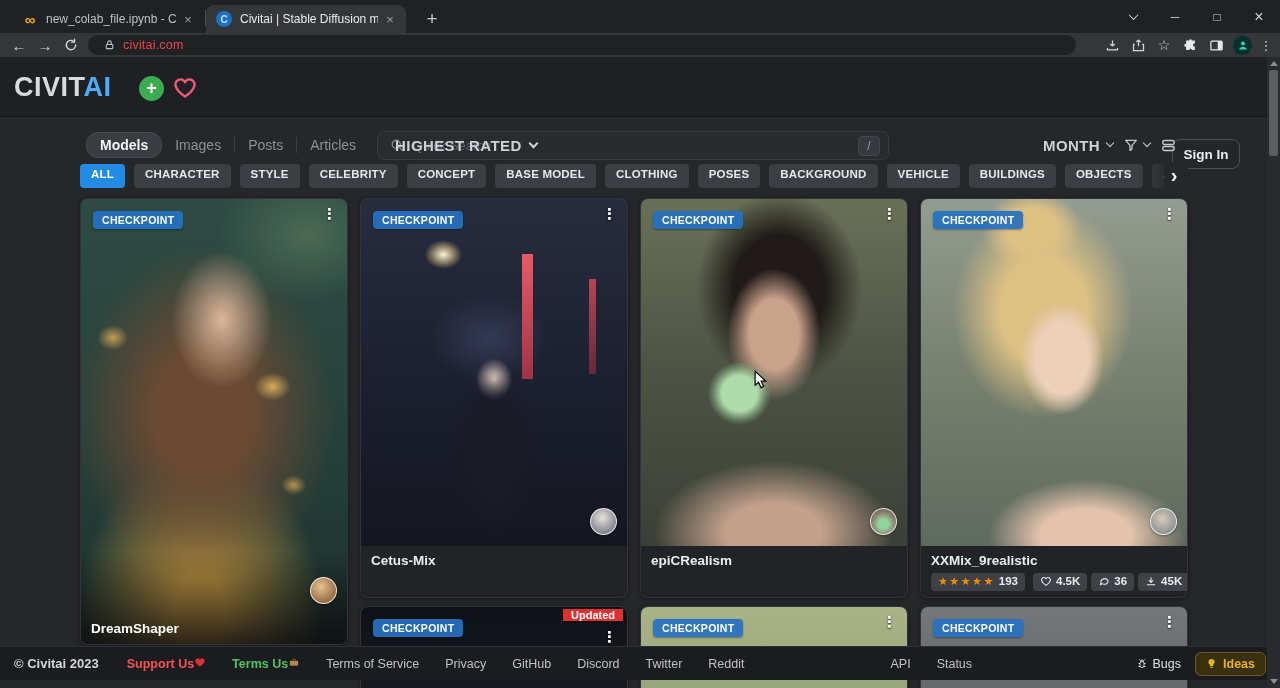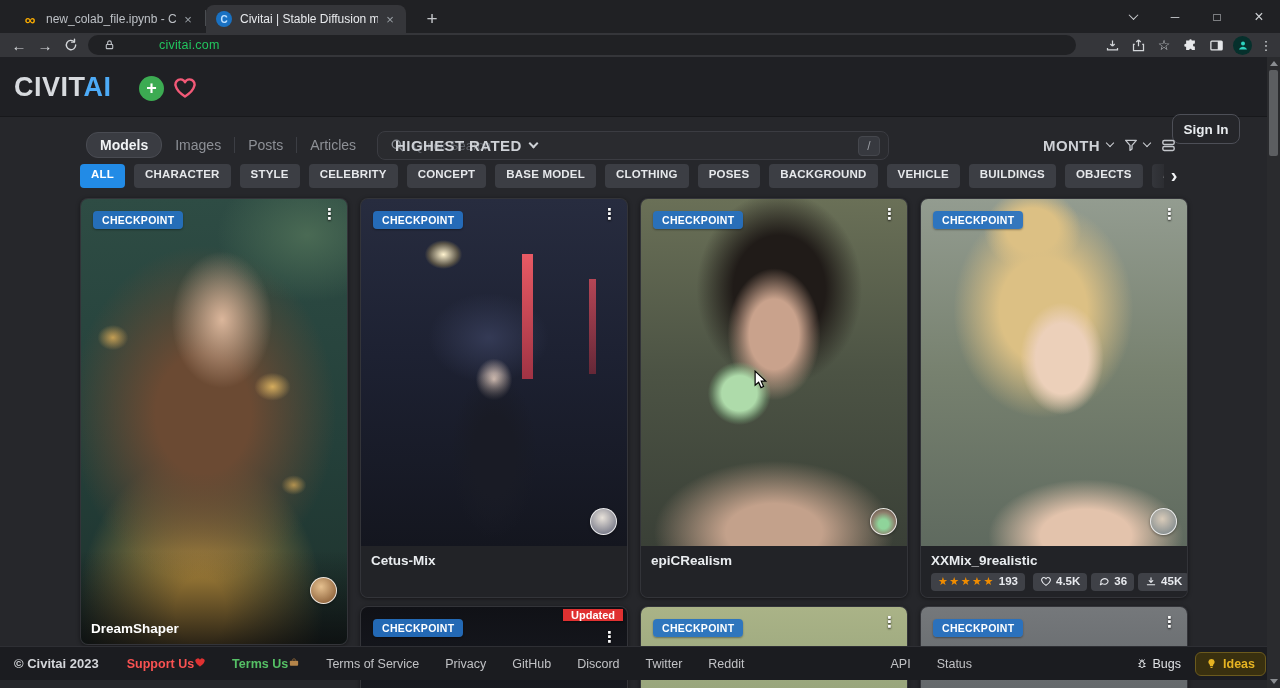--- a/index.html
+++ b/index.html
@@ -35,21 +35,21 @@
          border-bottom:1.6px solid #cdd0d3; transform:rotate(45deg) translate(-1px,-1px); }
 
   .toolbar { position:absolute; left:0; top:33px; width:1280px; height:24px; background:#35363a;
              display:flex; align-items:center; }
   .nav-glyph { width:26px; text-align:center; color:#d6d9dc; font-size:15px; }
   .nav-glyph.first { margin-left:6px; }
   .tb-icon { width:26px; display:flex; justify-content:center; color:#d3d6d9; }
   .urlbar { position:absolute; left:88px; top:2px; width:988px; height:20px; background:#202124;
             border-radius:11px; display:flex; align-items:center; padding:0 12px; }
   .urlbar .lock { margin:0 8px 0 4px; display:flex; }
-  .url-text { font-size:12.5px; color:#22c55e; letter-spacing:.2px;margin-left:36px; }
+  .url-text { font-size:12.5px; color:#ef4444; letter-spacing:.2px; }
   .tb-right { position:absolute; right:4px; top:0; height:24px; display:flex; align-items:center; }
   .bookmark-star { font-size:14px; color:#cfd2d6; }
   .profile-chip { width:19px; height:19px; border-radius:50%; background:#06302c;
                   display:flex; align-items:center; justify-content:center; margin:0 4px; }
   .kebab-v { font-size:13px; color:#d3d6d9; width:20px; text-align:center; letter-spacing:0; }
 
   
   .site-header { position:absolute; left:0; top:57px; width:1280px; height:60px; background:#1f2024;
                  border-bottom:1px solid #17181b; }
   .logo { position:absolute; left:14px; top:15px; font-size:27px; font-weight:900; letter-spacing:.5px;
@@ -60,21 +60,21 @@
            display:flex; align-items:center; justify-content:center; }
   .hheart { position:absolute; left:172px; top:19px; display:flex; }
   .searchbar { position:absolute; left:377px; top:74px; width:512px; height:29px; background:#2a2b2f;
                border:1px solid #3b3c42; border-radius:8px; display:flex; align-items:center; padding:0 8px; }
   .searchbar svg { margin:0 8px 0 4px; }
   .searchbar input { flex:1; background:transparent; border:none; outline:none; color:#e8eaed;
                      font-size:13px; font-family:inherit; }
   .searchbar input::placeholder { color:#5e626a; }
   .slash-key { width:22px; height:20px; background:#37393f; border:1px solid #45474d; border-radius:4px;
                color:#9a9da3; font-size:12px; display:flex; align-items:center; justify-content:center; }
-  .signin { position:absolute; left:1172px; top:57px; width:68px; height:30px; background:#25262a;
+  .signin { position:absolute; left:1172px; top:82px; width:68px; height:30px; background:#25262a;
             border:1px solid #4d4f57; border-radius:8px; color:#e9ecef; font-size:13.5px; font-weight:600;
             display:flex; align-items:center; justify-content:center; }
 
   
   .nav-row { position:absolute; left:86px; top:131px; height:28px; display:flex; align-items:center; }
   .seg { display:flex; align-items:center; }
   .seg-item { font-size:14px; color:#8d9096; padding:4px 13px; }
   .seg-item.active { background:#3a3c42; border:1px solid #494b52; border-radius:12px; color:#f1f3f5;
                      font-weight:700; }
   .seg-div { width:1px; height:16px; background:#3c3e44; }

